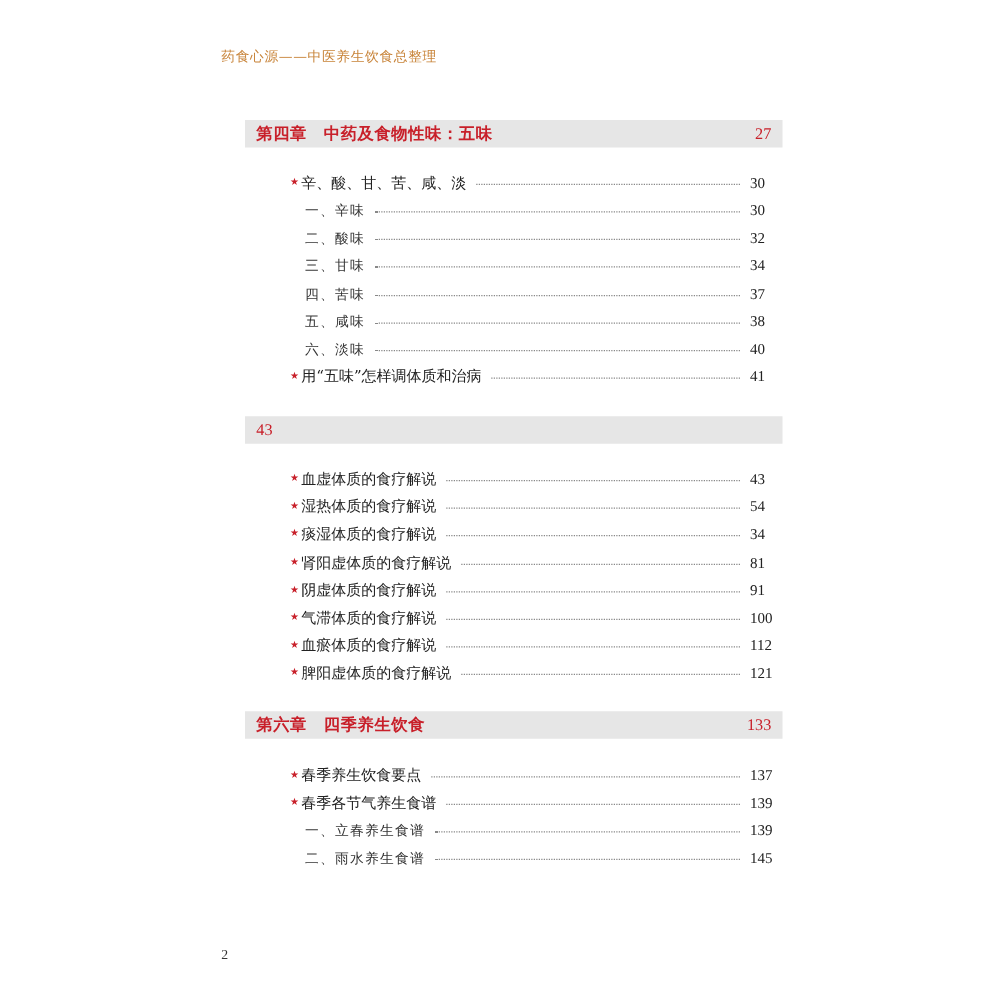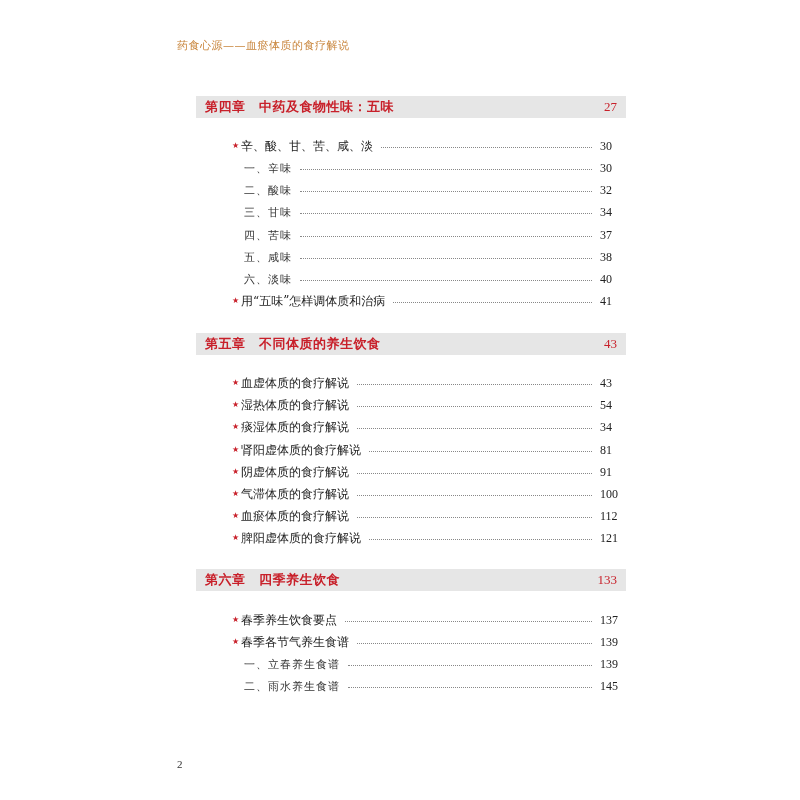--- a/index.html
+++ b/index.html
@@ -44,21 +44,21 @@
   .entry .page {
     font-family: "Liberation Serif", serif; font-size: 12px; color: #222; min-width: 18px; text-align: left;
   }
   .page-number {
     position: absolute; left: 177px; top: 758px; font-family: "Liberation Serif", serif; font-size: 11px; color: #333;
   }
 </style>
 </head>
 <body>
 
-<div class="running-header">药食心源——血瘀体质的食疗解说</div>
+<div class="running-header">药食心源——中医养生饮食总整理</div>
 
 <div class="chapter" style="top:96px">
   <span class="ch-title">第四章　中药及食物性味：五味</span>
   <span class="ch-page">27</span>
 </div>
 <div class="entry" style="top:136px">
   <span class="star">★</span>
   <span class="label">辛、酸、甘、苦、咸、淡</span>
   <span class="leader"></span>
   <span class="page">30</span>
@@ -100,21 +100,20 @@
   <span class="page">40</span>
 </div>
 <div class="entry" style="top:291px">
   <span class="star">★</span>
   <span class="label">用“五味”怎样调体质和治病</span>
   <span class="leader"></span>
   <span class="page">41</span>
 </div>
 
 <div class="chapter" style="top:333px">
-  <span class="ch-title">第五章　不同体质的养生饮食</span>
   <span class="ch-page">43</span>
 </div>
 <div class="entry" style="top:373px">
   <span class="star">★</span>
   <span class="label">血虚体质的食疗解说</span>
   <span class="leader"></span>
   <span class="page">43</span>
 </div>
 <div class="entry" style="top:395px">
   <span class="star">★</span>

